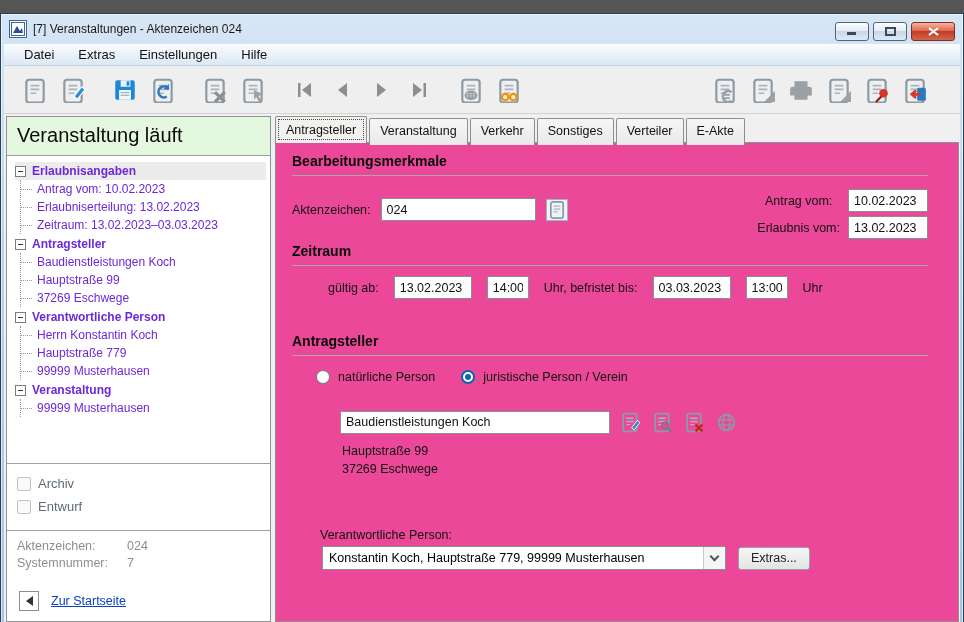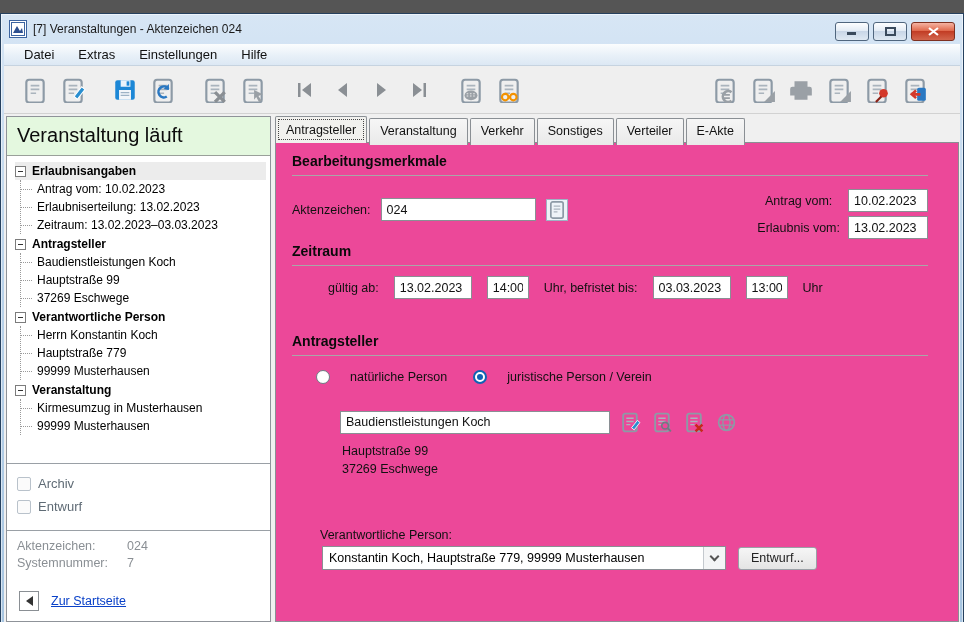--- a/index.html
+++ b/index.html
@@ -31,21 +31,21 @@
   .tb-group{ display:flex; align-items:center; margin-right:14px; }
   .tb-btn{ width:38px; height:38px; border:none; background:transparent; display:flex; align-items:center; justify-content:center; padding:0; }
   .tb-spacer{ flex:1; }
 
   
   .bodyarea{ position:absolute; top:100px; left:3px; right:3px; bottom:8px; background:#f0f0f0; display:flex; padding:2px 1px 4px 2px; }
 
   
   .left-panel{ width:265px; background:#fff; border:1px solid #8f9399; display:flex; flex-direction:column; }
   .status-header{ background:#e4f8df; border-bottom:1px solid #9aa09a; padding:7px 10px 8px 10px; font-size:20px; color:#0c0c0c; }
-  .tree{ flex:1; padding:6px 4px 0 8px; overflow:hidden; font-size:12px; color:#000000; }
+  .tree{ flex:1; padding:6px 4px 0 8px; overflow:hidden; font-size:12px; color:#6d28d9; }
   .tree-section{ margin-bottom:1px; }
   .tree-head{ display:flex; align-items:center; padding:2px 0; }
   .tree-head.sel{ background:#ececec; }
   .minus-box{ width:11px; height:11px; border:1px solid #7c7c7c; background:#fff; display:inline-flex; align-items:center; justify-content:center; margin-right:6px; flex:none; }
   .minus-box::after{ content:""; width:5px; height:1px; background:#333; }
   .tree-head b{ font-size:12px; }
   .tree-children{ margin-left:5px; border-left:1px dotted #9a9a9a; }
   .tree-child{ position:relative; padding:2px 0 2px 16px; }
   .tree-child::before{ content:""; position:absolute; left:0; top:9px; width:11px; border-top:1px dotted #9a9a9a; }
 
@@ -81,21 +81,21 @@
   .mini-btn{ width:22px; height:22px; border:1px solid #9fb2c4; background:#eef3f8; display:flex; align-items:center; justify-content:center; padding:0; }
 
   .right-dates{ position:absolute; top:46px; right:30px; display:grid; grid-template-columns:auto 80px; gap:4px 8px; align-items:center; }
   .right-dates .field-label{ text-align:center; }
 
   .sec-zeitraum{ margin-top:22px; }
   .row-zeit{ display:flex; align-items:center; gap:15px; margin:10px 0 0 36px; font-size:12.5px; }
 
   .sec-antrag{ margin-top:34px; }
   .radio-row{ display:flex; align-items:center; gap:26px; margin:14px 0 0 24px; }
-  .radio-opt{ display:flex; align-items:center; gap:20px; font-size:12.5px; color:#111; }
+  .radio-opt{ display:flex; align-items:center; gap:8px; font-size:12.5px; color:#111; }
   .radio{ width:14px; height:14px; border-radius:50%; border:1px solid #6f7a84; background:#fff; position:relative; flex:none; }
   .radio.sel{ border:2px solid #0f63b4; }
   .radio.sel::after{ content:""; position:absolute; inset:2px; border-radius:50%; background:#0f63b4; }
 
   .firma-row{ display:flex; align-items:center; gap:8px; margin:26px 0 0 48px; }
   .icon-btn{ width:24px; height:24px; border:none; background:transparent; display:flex; align-items:center; justify-content:center; padding:0; }
   .addr{ margin:8px 0 0 50px; font-size:12.5px; line-height:1.45; color:#111; }
 
   .person-label{ margin:50px 0 0 28px; font-size:12.5px; }
   .person-row{ display:flex; align-items:center; gap:12px; margin:4px 0 0 30px; }
@@ -325,21 +325,20 @@
               <div class="tree-child">Hauptstraße 779</div>
               <div class="tree-child">99999 Musterhausen</div>
             </div>
           </div>
           <div class="tree-section">
             <div class="tree-head">
               <span class="minus-box"></span>
               <b>Veranstaltung</b>
             </div>
             <div class="tree-children">
-              <div class="tree-child">Kirmesumzug in Musterhausen</div>
               <div class="tree-child">99999 Musterhausen</div>
             </div>
           </div>
         </div>
       <div class="sep"></div>
       <div class="check-area" id="check-area">
           <div class="check-row">
             <span class="checkbox"></span>
             <span>Archiv</span>
           </div>
@@ -461,19 +460,19 @@
         </div>
 
         <div class="person-label field-label">Verantwortliche Person:</div>
         <div class="person-row">
           <div class="combo">
             <span class="combo-text">Konstantin Koch, Hauptstraße 779, 99999 Musterhausen</span>
             <span class="combo-btn">
                 <span class="chev"></span>
               </span>
           </div>
-          <button class="btn">Entwurf...</button>
+          <button class="btn">Extras...</button>
         </div>
 
       </div>
     </div>
   </div>
 </div>
 
 </body></html>

